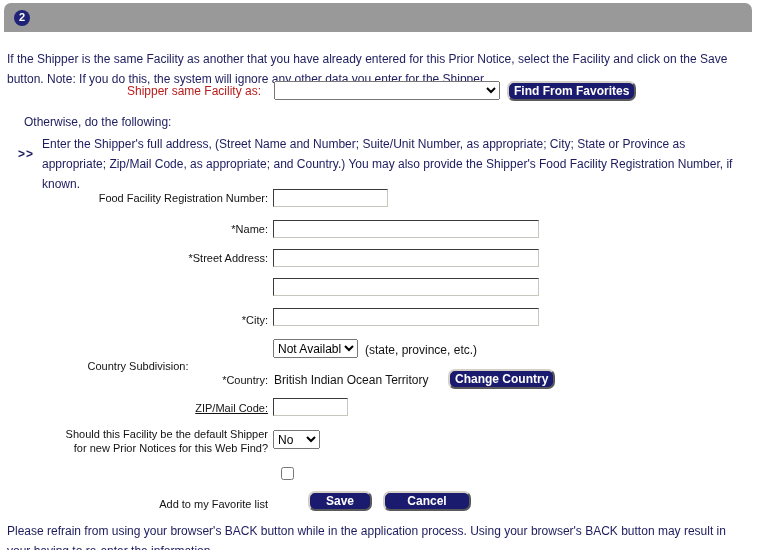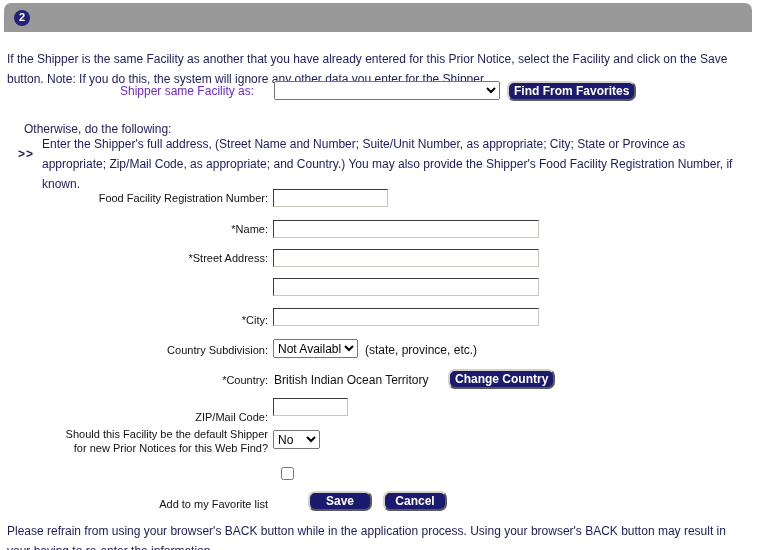--- a/index.html
+++ b/index.html
@@ -62,21 +62,21 @@
     line-height: 20px;
   }
 
   .intro {
     left: 7px;
     top: 49px;
     width: 742px;
   }
   .otherwise {
     left: 24px;
-    top: 119px;
+    top: 112px;
   }
   .arrow-marker {
     position: absolute;
     left: 18px;
     top: 147px;
     font-size: 12px;
     font-weight: bold;
     letter-spacing: 1px;
     color: #1c1c5e;
   }
@@ -85,22 +85,22 @@
     top: 134px;
     width: 700px;
   }
 
   
   .sf-label {
     position: absolute;
     left: 120px;
     top: 84px;
     width: 148px;
-    text-align: left;
-    color: #6d28d9;
+    text-align: center;
+    color: #b91c1c;
     font-size: 12px;
   }
   .sf-select {
     position: absolute;
     left: 274px;
     top: 81px;
     width: 226px;
     height: 19px;
     font-family: "Liberation Sans", sans-serif;
     font-size: 12px;
@@ -174,21 +174,21 @@
   }
   .fcheck {
     position: absolute;
     left: 277px;
     width: 13px;
     height: 13px;
   }
 
   
   .btn-save   { position: absolute; left: 308px; top: 491px; width: 64px; text-align: center; }
-  .btn-cancel { position: absolute; left: 383px; top: 491px; width: 64px; text-align: center; }
+  .btn-cancel { position: absolute; left: 383px; top: 491px; width: 88px; text-align: center; }
 
   .footer {
     left: 7px;
     top: 521px;
     width: 735px;
     font-weight: normal;
   }
 </style>
 </head>
 <body>
@@ -216,31 +216,31 @@
 <input class="ftext w-wide" style="top: 220px;" type="text" value="">
 
 <div class="flabel" style="top:251px;">*Street Address:</div>
 <input class="ftext w-wide" style="top: 249px;" type="text" value="">
 
 <input class="ftext w-wide" style="top: 278px;" type="text" value="">
 
 <div class="flabel" style="top:313px;">*City:</div>
 <input class="ftext w-wide" style="top: 308px;" type="text" value="">
 
-<div class="flabel" style="top:343px;">Country Subdivision:</div>
+<div class="flabel" style="top:359px;text-align:center;">Country Subdivision:</div>
 <select class="fselect" style="top:339px; width:85px;">
   <option>Not Available</option>
 </select>
 <div class="hint" style="left:365px; top:343px;">(state, province, etc.)</div>
 
 <div class="flabel" style="top:373px;">*Country:</div>
 <div class="static-val" style="left:274px; top:373px;">British Indian Ocean Territory</div>
 <button class="btn-navy" style="position:absolute; left:448px; top:369px;">Change Country</button>
 
-<div class="flabel" style="top:410px;">ZIP/Mail Code:</div>
+<div class="flabel" style="top:401px;text-decoration:underline;">ZIP/Mail Code:</div>
 <input class="ftext w-zip" style="top: 398px;" type="text" value="">
 
 <div class="flabel" style="top:427px;">Should this Facility be the default Shipper</div>
 <div class="flabel" style="top:441px;">for new Prior Notices for this Web Find?</div>
 <select class="fselect" style="top:430px; width:47px;">
   <option>No</option>
 </select>
 
 <div class="flabel" style="top:466px;margin-top:31px;">Add to my Favorite list</div>
 <input class="fcheck" style="top: 464px;" type="checkbox">

